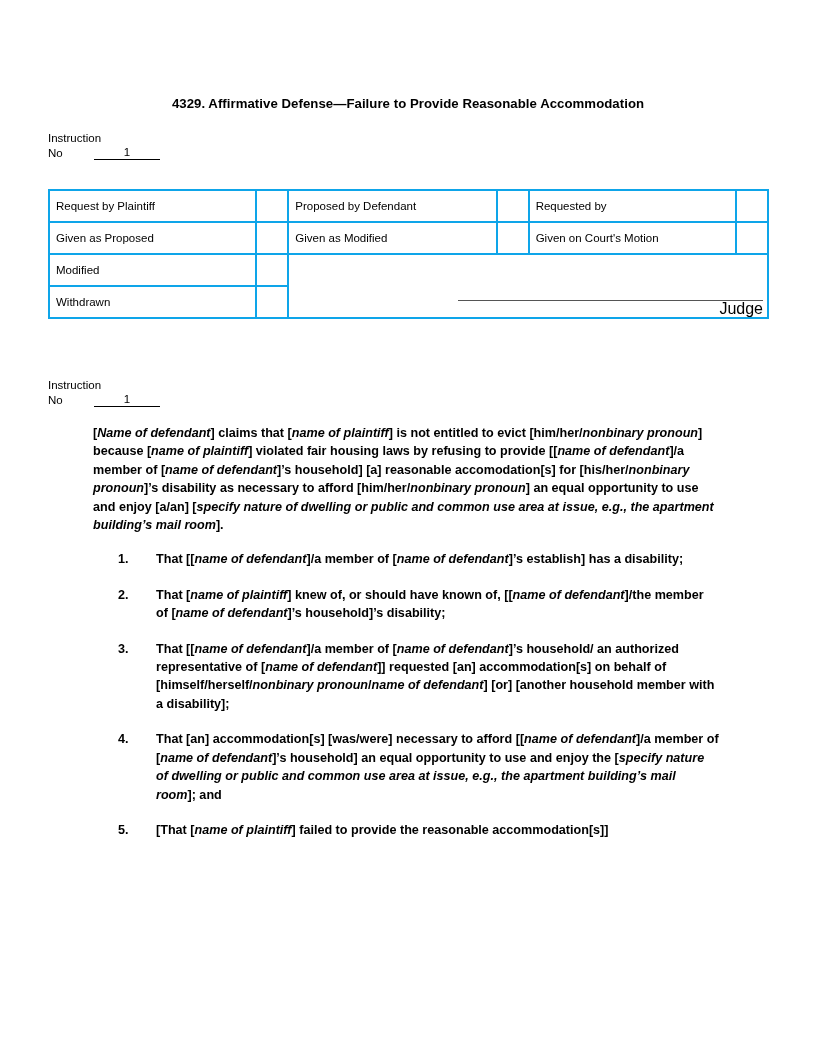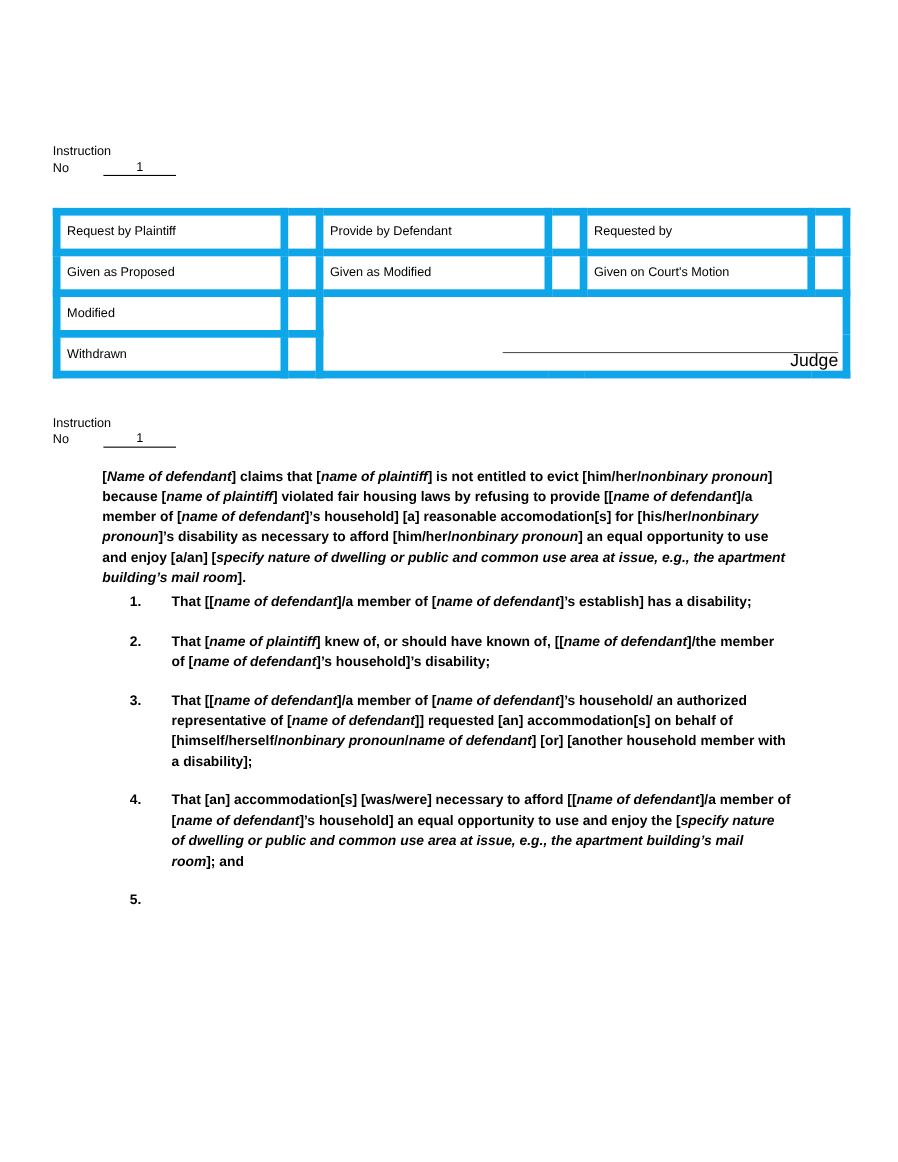--- a/index.html
+++ b/index.html
@@ -70,21 +70,21 @@
   .court-table {
     position: absolute;
     left: 48px;
     top: 189px;
     width: 721px;
     border-collapse: collapse;
     table-layout: fixed;
     font-size: 11.5px;
   }
   .court-table td {
-    border: 7px solid #0ea5e9;
+    border: 2px solid #0ea5e9;
     padding: 0;
     vertical-align: middle;
     height: 30px;
   }
   .court-table td.lbl {
     padding-left: 6px;
     padding-right: 4px;
     white-space: nowrap;
   }
   .court-table td.box {
@@ -125,21 +125,21 @@
     width: 626px;
     font-size: 12.6px;
     font-weight: bold;
     line-height: 18.4px;
   }
   .para {
     margin: 0 0 16px 0;
     text-align: left;
   }
   .para.lead {
-    margin-bottom: 4px;
+    margin-bottom: 16px;
   }
   em {
     font-style: italic;
   }
 
   ol.claims {
     list-style: none;
     margin: 0;
     padding: 0;
   }
@@ -159,20 +159,21 @@
   }
   .claim-text {
     display: block;
   }
 </style>
 </head>
 <body>
 
 <div class="page">
 
+  <div class="doc-title">4329. Affirmative Defense—Failure to Provide Reasonable Accommodation</div>
 
   <div class="instruction-block" id="instruction-1">
     <span class="ins-word">Instruction</span>
     <span class="instruction-row">
       <span class="no-word">No</span>
       <span class="ins-line">1</span>
     </span>
   </div>
 
   <table class="court-table">
@@ -181,21 +182,21 @@
       <col style="width:32px">
       <col style="width:208px">
       <col style="width:32px">
       <col style="width:207px">
       <col style="width:32px">
     </colgroup>
     <tbody>
       <tr>
         <td class="lbl cell-r1">Request by Plaintiff</td>
         <td class="box cell-r1"></td>
-        <td class="lbl cell-r1">Provide by Defendant</td>
+        <td class="lbl cell-r1">Proposed by Defendant</td>
         <td class="box cell-r1"></td>
         <td class="lbl cell-r1">Requested by</td>
         <td class="box cell-r1"></td>
       </tr>
       <tr>
         <td class="lbl cell-r2">Given as Proposed</td>
         <td class="box cell-r2"></td>
         <td class="lbl cell-r2">Given as Modified</td>
         <td class="box cell-r2"></td>
         <td class="lbl cell-r2">Given on Court's Motion</td>
@@ -242,17 +243,18 @@
       <li>
         <span class="num">3.</span>
         <span class="claim-text"><span>That [[</span><em>name of defendant</em><span>]/a member of [</span><em>name of defendant</em><span>]’s household/ an authorized representative of [</span><em>name of defendant</em><span>]] requested [an] accommodation[s] on behalf of [himself/herself/</span><em>nonbinary pronoun</em><span>/</span><em>name of defendant</em><span>] [or] [another household member with a disability];</span></span>
       </li>
       <li>
         <span class="num">4.</span>
         <span class="claim-text"><span>That [an] accommodation[s] [was/were] necessary to afford [[</span><em>name of defendant</em><span>]/a member of [</span><em>name of defendant</em><span>]’s household] an equal opportunity to use and enjoy the [</span><em>specify nature of dwelling or public and common use area at issue, e.g., the apartment building’s mail room</em><span>]; and</span></span>
       </li>
       <li>
         <span class="num">5.</span>
+        <span class="claim-text"><span>[That [</span><em>name of plaintiff</em><span>] failed to provide the reasonable accommodation[s]]</span></span>
       </li>
     </ol>
   </div>
 
 </div>
 
 </body></html>

